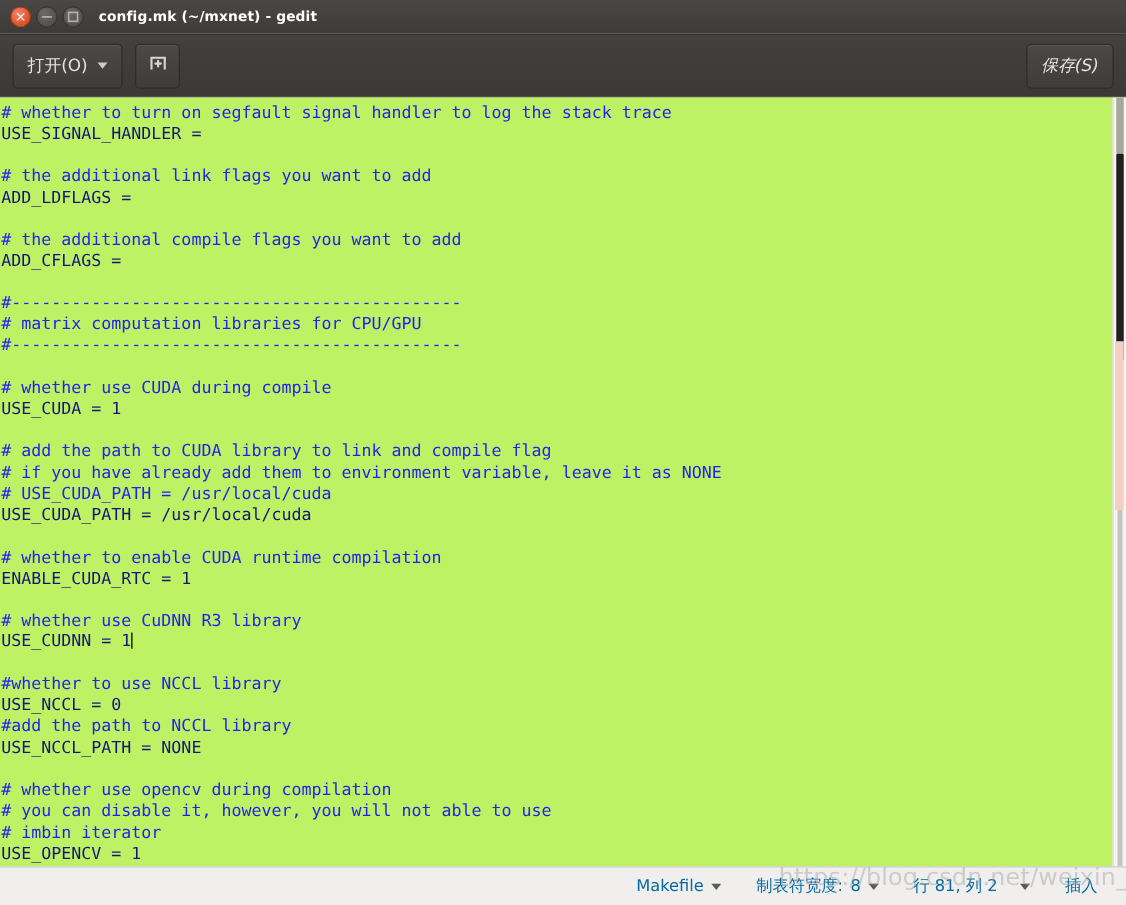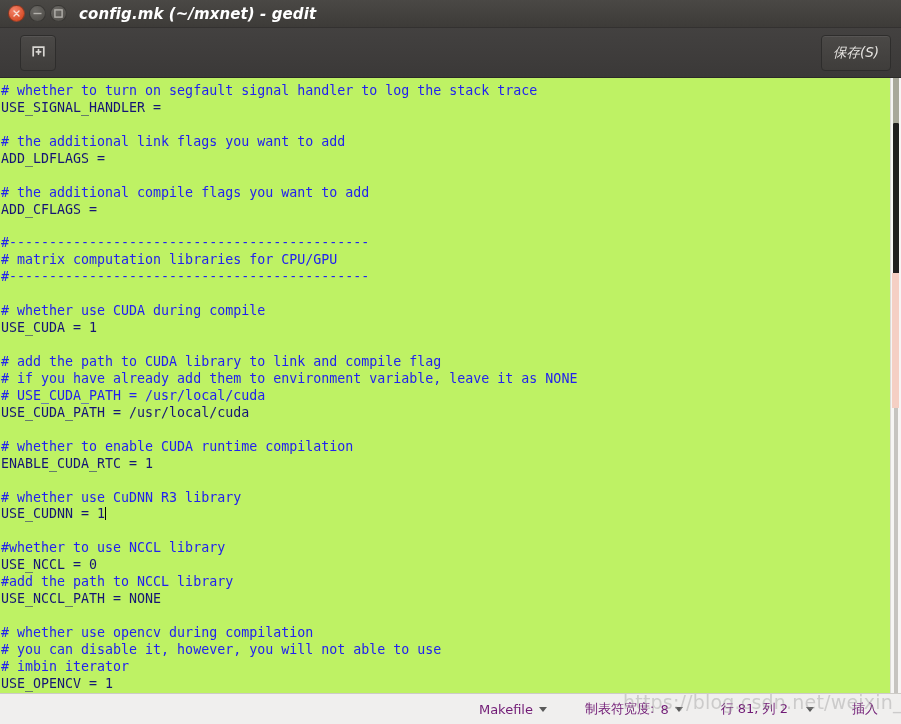--- a/index.html
+++ b/index.html
@@ -45,25 +45,24 @@
     color: #f7dfd6;
   }
   .wbtn.min, .wbtn.max {
     background: radial-gradient(circle at 35% 30%, #6c6a66, #54524e 70%);
     color: #9e9c97;
   }
   .wbtn svg { display: block; }
   #window-title {
     margin-left: 12px;
     color: #ffffff;
-    font-size: 15px;
+    font-size: 11px;
     font-weight: bold;
     letter-spacing: 0.1px;
     white-space: nowrap;
-    font-style: italic;
   }
 
   
   #toolbar {
     height: 50px;
     flex: 0 0 50px;
     background: linear-gradient(#434140, #3b3938);
     display: flex;
     align-items: center;
     padding: 0 10px;
@@ -163,22 +162,22 @@
   
   #statusbar {
     height: 31px;
     flex: 0 0 31px;
     background: #f0efee;
     border-top: 1px solid #cdcbc7;
     display: flex;
     align-items: center;
     justify-content: flex-end;
     padding-right: 10px;
-    gap: 12px;
-    color: #701a75;
+    gap: 2px;
+    color: #0369a1;
     font-size: 13px;
     position: relative;
   }
   .sb-item {
     display: flex;
     align-items: center;
     gap: 6px;
     padding: 0 13px;
     white-space: nowrap;
     height: 30px;
@@ -226,20 +225,24 @@
       <div class="wbtn max">
         <svg width="9" height="9" viewBox="0 0 9 9" aria-hidden="true">
           <rect x="0.9" y="0.9" width="7.2" height="7.2" fill="none" stroke="#b3b1ac" stroke-width="1.4"></rect>
         </svg>
       </div>
     </div>
     <div id="window-title">config.mk (~/mxnet) - gedit</div>
   </div>
 
   <div id="toolbar">
+    <div class="tbtn" id="open-button">
+      <span>打开(O)</span>
+      <span class="caret"></span>
+    </div>
     <div class="tbtn" id="new-doc-button">
       <span>
         <svg width="17" height="17" viewBox="0 0 17 17" aria-hidden="true">
           <path d="M3.2 13.5 L3.2 4.2 L13.8 4.2 L13.8 13.5" fill="none" stroke="#d8d6d2" stroke-width="1.7"></path>
           <path d="M8.5 6.6 L8.5 11.1 M6.3 8.85 L10.7 8.85" stroke="#d8d6d2" stroke-width="1.7" stroke-linecap="round"></path>
         </svg>
       </span>
     </div>
     <div id="toolbar-spacer"></div>
     <div class="tbtn" id="save-button">

